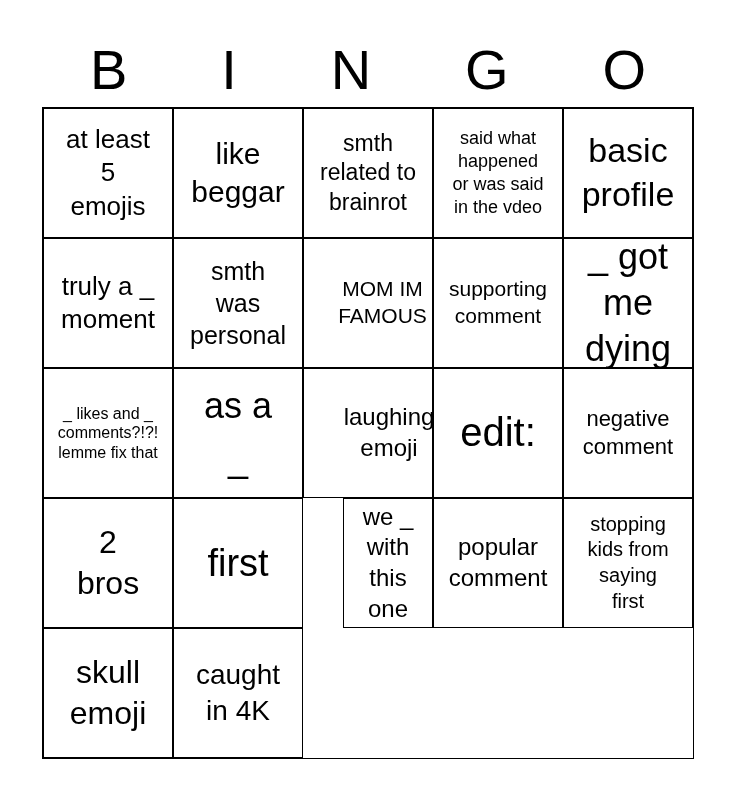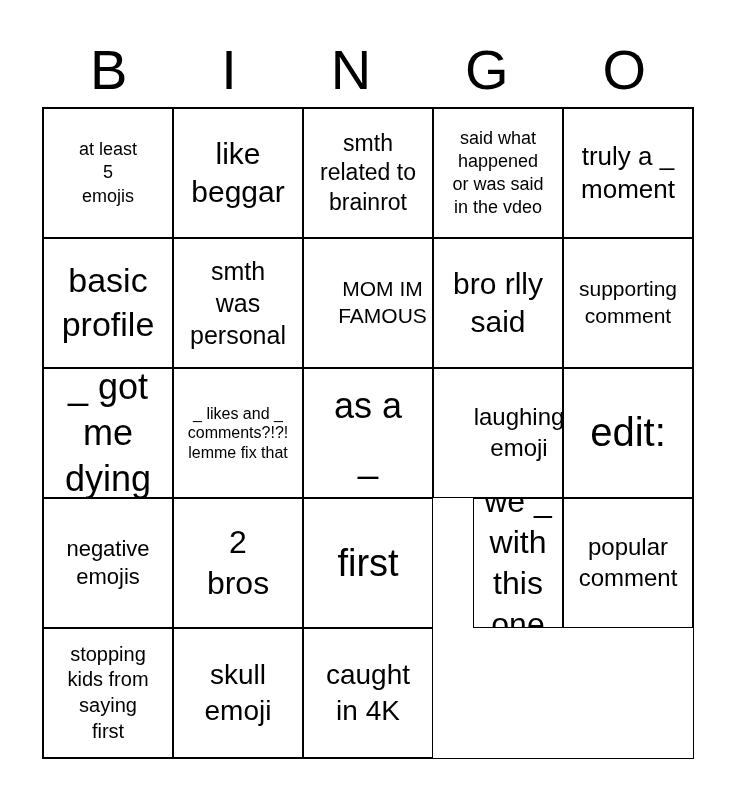--- a/index.html
+++ b/index.html
@@ -42,44 +42,44 @@
     align-items: center;
     justify-content: center;
     text-align: center;
     white-space: pre-line;
     overflow: hidden;
     padding: 2px;
     line-height: 1.28;
     cursor: pointer;
   }
   
-  .c0  { font-size: 18px; }
+  .c0  { font-size: 26px; }
   .c1  { font-size: 30px; }
   .c2  { font-size: 23px; }
   .c3  { font-size: 18px; }
   .c4  { font-size: 26px; }
   .c5  { font-size: 34px; }
   .c6  { font-size: 25px; }
   .c7  { font-size: 21px; padding-left: 31px; }
   .c8  { font-size: 30px; }
   .c9  { font-size: 21px; }
   .c10 { font-size: 36px; }
   .c11 { font-size: 16px; line-height: 1.22; }
   .c12 { font-size: 34px; }
   .c13 { font-size: 36px; line-height: 1.5; }
   .c14 { font-size: 22px; }
   .c15 { font-size: 24px; padding-left: 44px; }
   .c16 { font-size: 40px; }
   .c17 { font-size: 22px; }
   .c18 { font-size: 32px; }
   .c19 { font-size: 38px; }
-  .c20 { font-size: 32px; margin-left: 40px; }
+  .c20 { font-size: 24px; margin-left: 40px; }
   .c21 { font-size: 24px; }
   .c22 { font-size: 20px; }
-  .c23 { font-size: 28px; text-align: center; }
+  .c23 { font-size: 32px; text-align: center; }
   .c24 { font-size: 28px; }
 </style>
 </head>
 <body>
 
 <div class="page">
 
   <div class="title">
     <span>B</span>
     <span>I</span>
@@ -94,49 +94,47 @@
 emojis</div>
     <div class="cell c1">like
 beggar</div>
     <div class="cell c2">smth
 related to
 brainrot</div>
     <div class="cell c3">said what
 happened
 or was said
 in the vdeo</div>
+    <div class="cell c5">basic
+profile</div>
+
     <div class="cell c4">truly a _
 moment</div>
-
-    <div class="cell c5">basic
-profile</div>
     <div class="cell c6">smth
 was
 personal</div>
     <div class="cell c7">MOM IM
 FAMOUS</div>
-    <div class="cell c8">bro rlly
-said</div>
     <div class="cell c9">supporting
 comment</div>
 
     <div class="cell c10">_ got
 me
 dying</div>
     <div class="cell c11">_ likes and _
 comments?!?!
 lemme fix that</div>
     <div class="cell c13">as a
 _</div>
 
     <div class="cell c15">laughing
 emoji</div>
     <div class="cell c16">edit:</div>
     <div class="cell c17">negative
-emojis</div>
+comment</div>
     <div class="cell c18">2
 bros</div>
     <div class="cell c19">first</div>
 
     <div class="cell c20">we _
 with
 this one</div>
     <div class="cell c21">popular
 comment</div>
     <div class="cell c22">stopping

